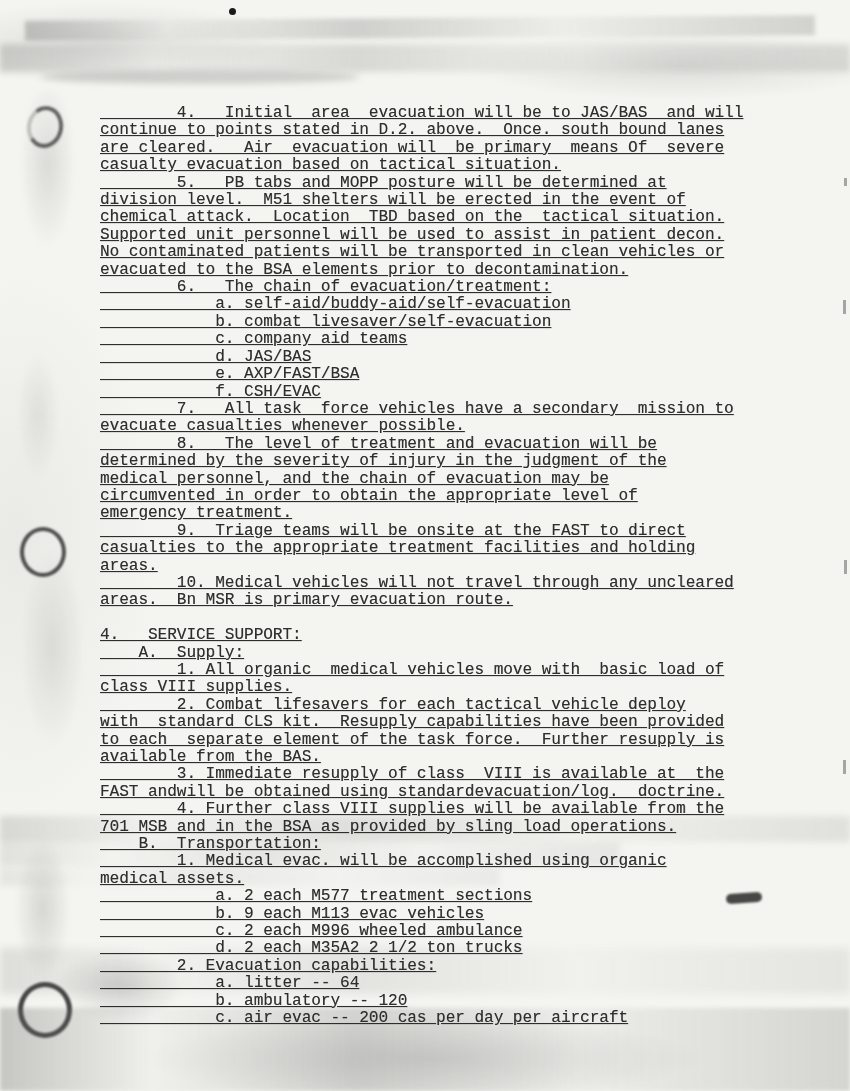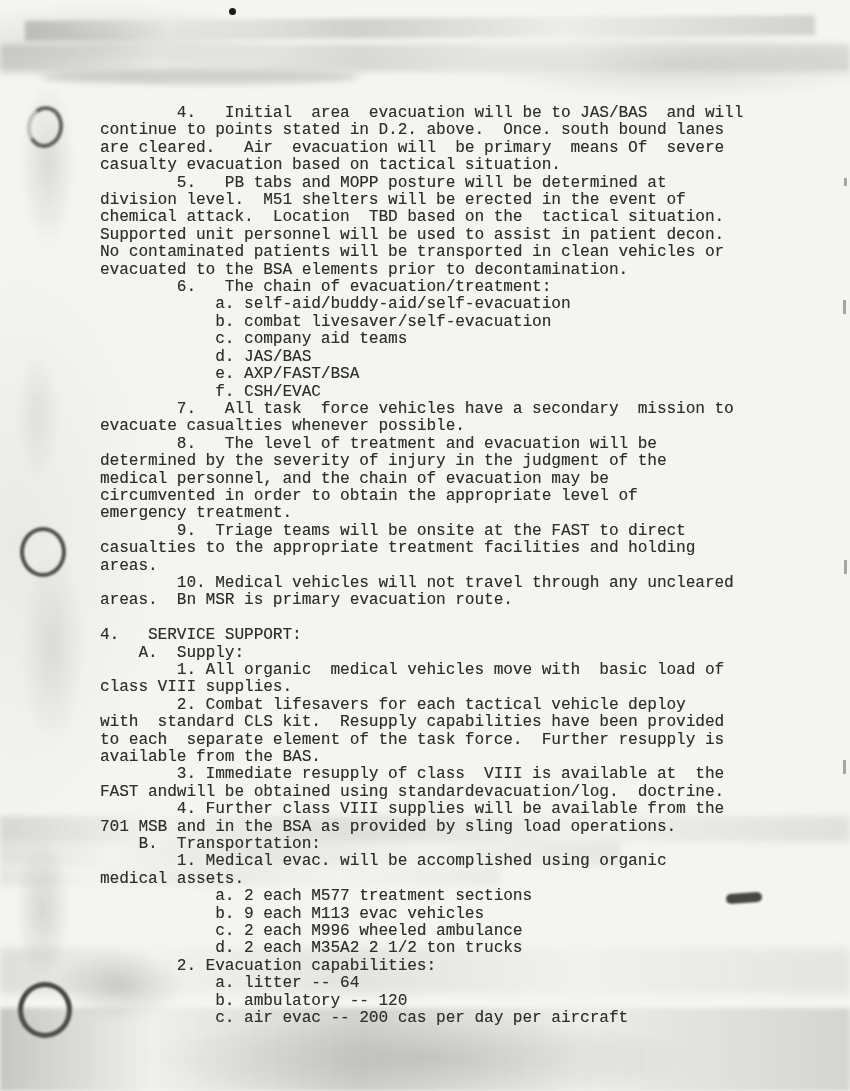--- a/index.html
+++ b/index.html
@@ -27,20 +27,21 @@
   .doc-text {
     position: absolute;
     left: 100px;
     top: 105px;
     width: 745px;
     white-space: pre;
     font-size: 16px;
     line-height: 17.4px;
     color: #2e2e2e;
     text-shadow: 0.3px 0.3px 0.6px rgba(45,45,45,.45);
+    text-decoration: underline;
   }
   .doc-line { min-height: 17.4px; }
 
   
   .artifact { position: absolute; pointer-events: none; }
 
   .streak {
     background: linear-gradient(90deg,
       rgba(105,105,105,.55) 0%,
       rgba(175,175,175,.12) 18%,

